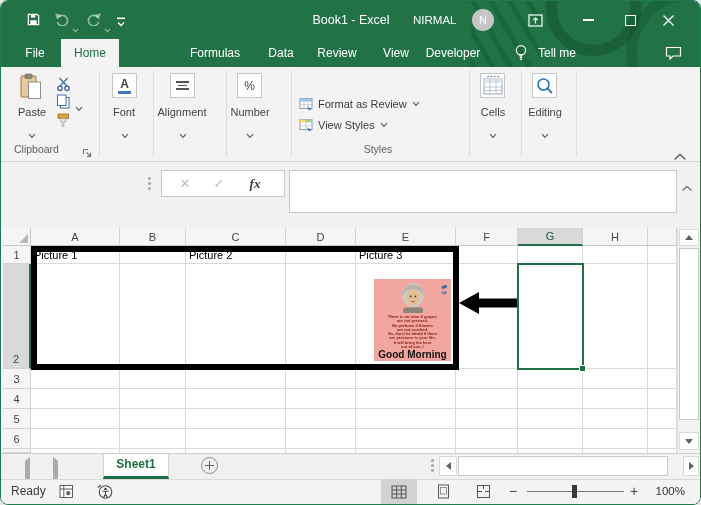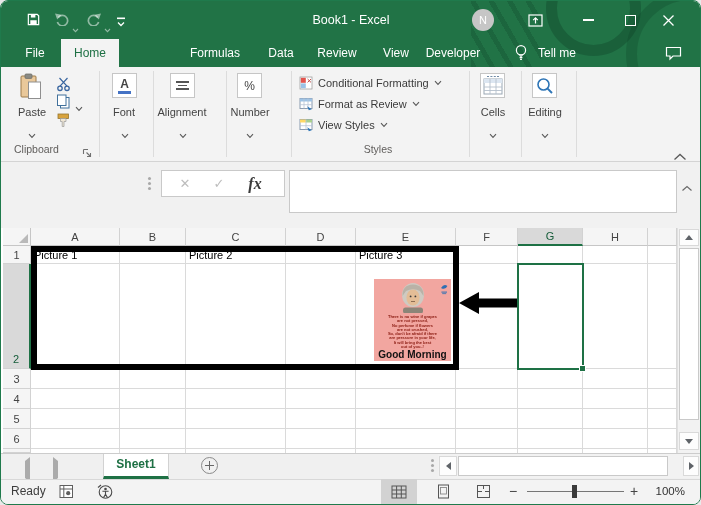--- a/index.html
+++ b/index.html
@@ -88,21 +88,21 @@
            display:flex; align-items:center; justify-content:center; }
   .tri-dn { width:0; height:0; border-left:4px solid transparent; border-right:4px solid transparent;
             border-top:4px solid #6b6b6b; }
   .fdots { position:absolute; left:147px; top:176px; width:3px; height:3px; border-radius:50%;
            background:#a8a8a8; box-shadow:0 5px 0 #a8a8a8, 0 10px 0 #a8a8a8; }
   .fxbox { position:absolute; left:160px; top:169px; width:124px; height:27px; background:#fff;
            border:1px solid #c9c9c9; }
   .fxbtn { position:absolute; top:0; height:25px; line-height:25px; width:30px; text-align:center; }
   .fx-x{ left:8px; color:#bdbdbd; font-size:13px; }
   .fx-ok{ left:42px; color:#bdbdbd; font-size:13px; }
-  .fx-fx{ left:78px; color:#3b3b3b; font-size:16px; font-family:"Liberation Serif",serif;
+  .fx-fx{ left:78px; color:#3b3b3b; font-size:13px; font-family:"Liberation Serif",serif;
           font-style:italic; font-weight:bold; }
   .finput { position:absolute; left:288px; top:169px; width:388px; height:43px; background:#fff;
             border:1px solid #c9c9c9; font-size:11px; padding:2px 4px; color:#000; }
   .fchev { position:absolute; left:680px; top:177px; }
 
   
   .gridbg { position:absolute; left:2px; top:227px; width:674px; height:225px; background:#fff; }
   .corner { position:absolute; left:2px; top:227px; width:28px; height:18px; background:#f5f5f5;
             border-right:1px solid #c6c6c6; border-bottom:1px solid #c6c6c6; }
   .corner:after { content:""; position:absolute; right:2px; bottom:2px; width:0; height:0;
@@ -248,20 +248,21 @@
       </svg>
   </span>
   <span class="qat-item qat-more">
     <svg width="12" height="12">
         <rect x="2" y="1.5" width="8" height="1.6" fill="#fff"></rect>
         <path d="M3 6.5 l3 3 3 -3" stroke="#fff" fill="none" stroke-width="1.3"></path>
       </svg>
   </span>
 
   <div class="tb-title">Book1 - Excel</div>
+  <div class="tb-user">NIRMAL</div>
   <div class="tb-avatar">N</div>
 
   <div class="wc wc-ribbon">
     <svg width="15" height="13">
         <rect x="1" y="1" width="13" height="11" fill="none" stroke="#fff" stroke-width="1.2"></rect>
         <path d="M7.5 9.5 V4.2 M5.2 6.2 L7.5 3.9 L9.8 6.2" stroke="#fff" fill="none" stroke-width="1.2"></path>
       </svg>
   </div>
   <div class="wc wc-min">
       <div class="minbar"></div>
@@ -376,32 +377,20 @@
     <span class="pct">%</span>
   </div>
   <div class="rlabel num-lb">Number</div>
   <span class="gchev c-num">
     <svg width="8" height="6">
         <path d="M1 1.2 L4 4.4 L7 1.2" stroke="#5a5a5a" fill="none" stroke-width="1.1"></path>
       </svg>
   </span>
   <div class="vsep s4"></div>
 
-  <div class="strow st1">
-    <svg width="14" height="14">
-        <rect x="1" y="1" width="12" height="12" fill="#fff" stroke="#a0a0a0" stroke-width=".8"></rect>
-        <rect x="1.8" y="1.8" width="5" height="5" fill="#e2534d"></rect>
-        <rect x="1.8" y="7.4" width="5" height="4.8" fill="#9bc2e6"></rect>
-        <path d="M8.6 3 l3.4 3.4 M12 3 l-3.4 3.4" stroke="#c0504d" stroke-width="1"></path>
-      </svg>
-    <span>Conditional Formatting</span>
-    <svg width="8" height="6">
-        <path d="M1 1.2 L4 4.4 L7 1.2" stroke="#5a5a5a" fill="none" stroke-width="1.1"></path>
-      </svg>
-  </div>
   <div class="strow st2">
     <svg width="14" height="14">
         <rect x="1" y="1.5" width="12" height="10" fill="#fff" stroke="#8a9bb0"></rect>
         <rect x="1" y="1.5" width="12" height="3" fill="#9dc3e6"></rect>
         <path d="M1 7.7 h12 M5 1.5 v10 M9 1.5 v10" stroke="#b7c4d4" stroke-width=".8"></path>
         <path d="M8.2 9.2 l4.6 3 -3 1z" fill="#2e75b6"></path>
       </svg>
     <span>Format as Review</span>
     <svg width="8" height="6">
         <path d="M1 1.2 L4 4.4 L7 1.2" stroke="#5a5a5a" fill="none" stroke-width="1.1"></path>

